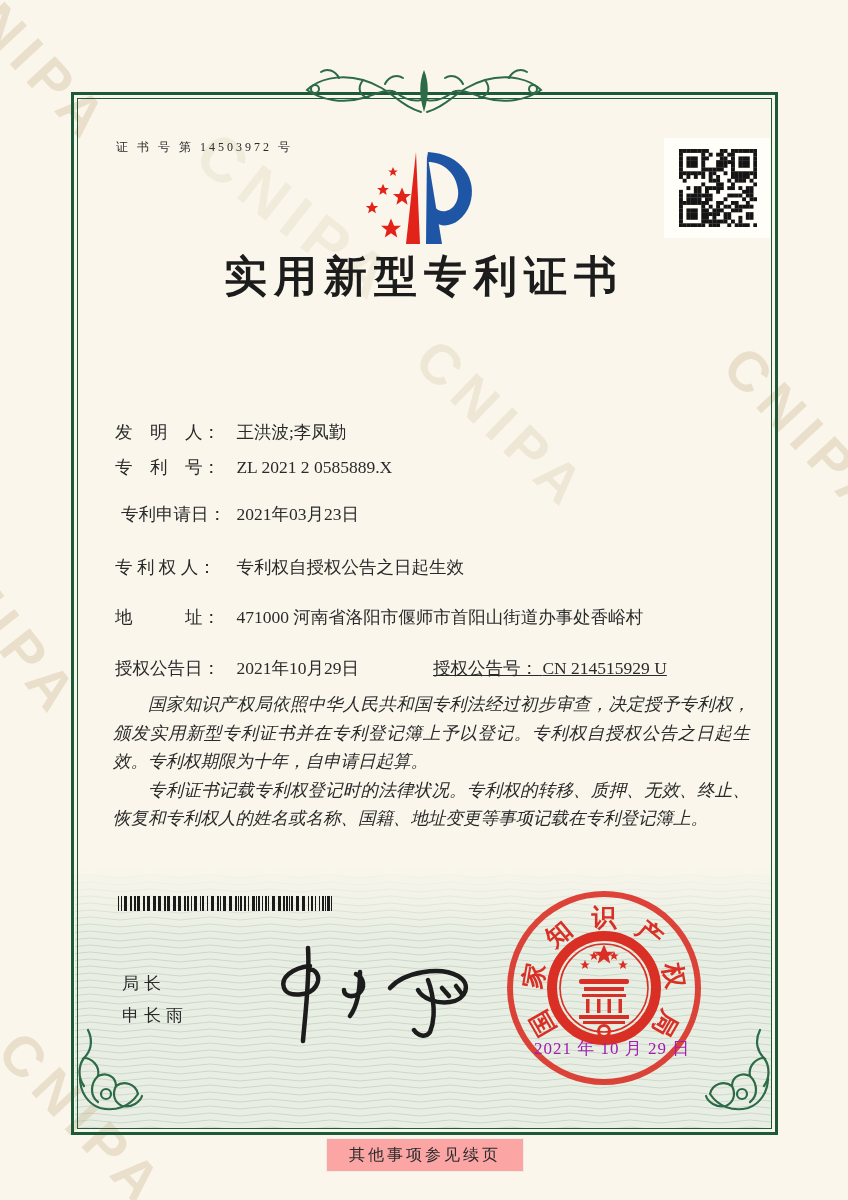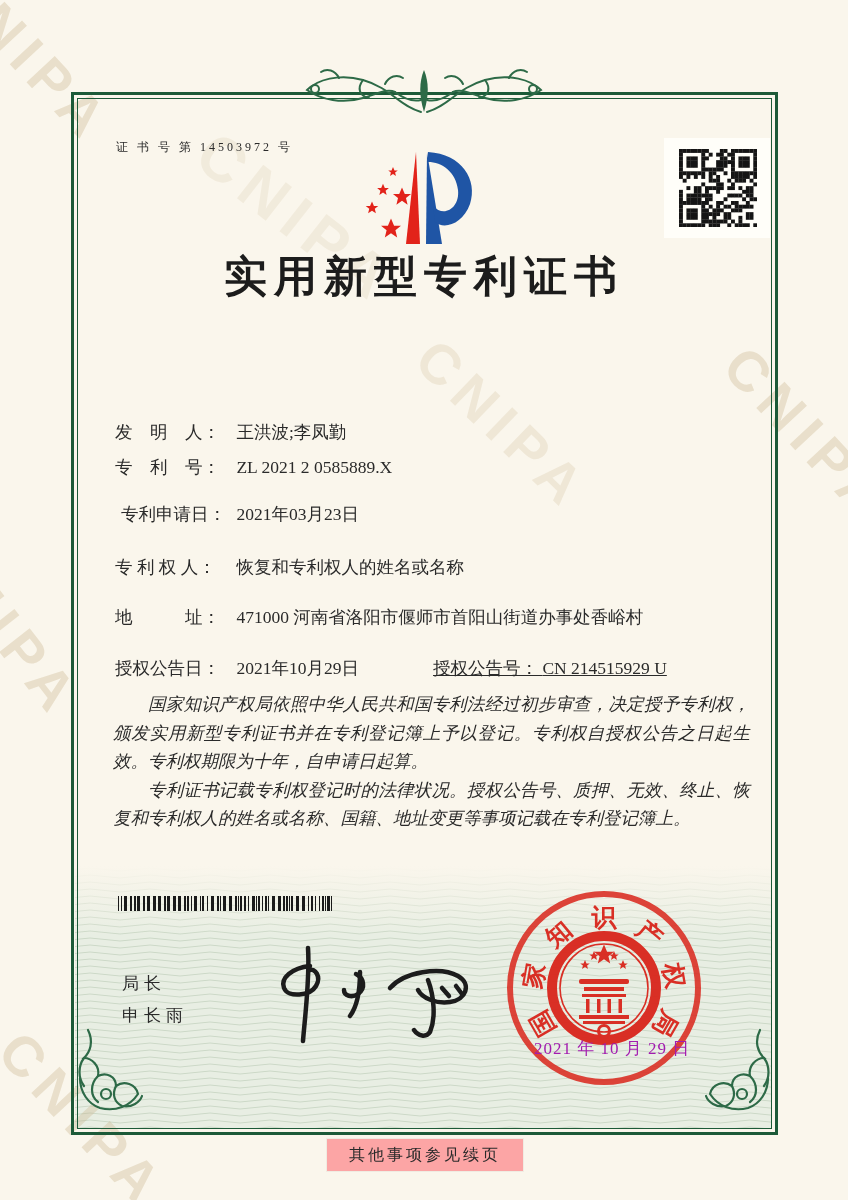--- a/index.html
+++ b/index.html
@@ -414,38 +414,38 @@
   <div class="row" style="top:455px;">
     <span class="lb">专　利　号：</span>
     <span>ZL 2021 2 0585889.X</span>
   </div>
   <div class="row" style="top:502px;text-align:center;">
     <span class="lb">专利申请日：</span>
     <span>2021年03月23日</span>
   </div>
   <div class="row" style="top:555px;">
     <span class="lb">专 利 权 人：</span>
-    <span>恢复和专利权人的姓名或名称</span>
+    <span>专利权自授权公告之日起生效</span>
   </div>
   <div class="row" style="top:605px;">
     <span class="lb">地　　　址：</span>
     <span>471000 河南省洛阳市偃师市首阳山街道办事处香峪村</span>
   </div>
   <div class="row" style="top:656px;">
     <span class="lb">授权公告日：</span>
     <span>2021年10月29日</span>
   </div>
   <div class="grant2">
     <span>授权公告号：</span>
     <span>CN 214515929 U</span>
   </div>
 
   <div class="body-text">
     <p>国家知识产权局依照中华人民共和国专利法经过初步审查，决定授予专利权，颁发实用新型专利证书并在专利登记簿上予以登记。专利权自授权公告之日起生效。专利权期限为十年，自申请日起算。</p>
-    <p>专利证书记载专利权登记时的法律状况。授权公告号、质押、无效、终止、恢复和专利权人的姓名或名称、国籍、地址变更等事项记载在专利登记簿上。</p>
+    <p>专利证书记载专利权登记时的法律状况。专利权的转移、质押、无效、终止、恢复和专利权人的姓名或名称、国籍、地址变更等事项记载在专利登记簿上。</p>
   </div>
 
   <div class="barcode"><span style="display:inline-block;height:15px;width:1px;background:#1a1a1a"></span><span style="display:inline-block;height:15px;width:2px;background:transparent"></span><span style="display:inline-block;height:15px;width:1px;background:#1a1a1a"></span><span style="display:inline-block;height:15px;width:2px;background:transparent"></span><span style="display:inline-block;height:15px;width:3px;background:#1a1a1a"></span><span style="display:inline-block;height:15px;width:3px;background:transparent"></span><span style="display:inline-block;height:15px;width:2px;background:#1a1a1a"></span><span style="display:inline-block;height:15px;width:2px;background:transparent"></span><span style="display:inline-block;height:15px;width:2px;background:#1a1a1a"></span><span style="display:inline-block;height:15px;width:1px;background:transparent"></span><span style="display:inline-block;height:15px;width:3px;background:#1a1a1a"></span><span style="display:inline-block;height:15px;width:3px;background:transparent"></span><span style="display:inline-block;height:15px;width:2px;background:#1a1a1a"></span><span style="display:inline-block;height:15px;width:2px;background:transparent"></span><span style="display:inline-block;height:15px;width:3px;background:#1a1a1a"></span><span style="display:inline-block;height:15px;width:3px;background:transparent"></span><span style="display:inline-block;height:15px;width:3px;background:#1a1a1a"></span><span style="display:inline-block;height:15px;width:2px;background:transparent"></span><span style="display:inline-block;height:15px;width:3px;background:#1a1a1a"></span><span style="display:inline-block;height:15px;width:3px;background:transparent"></span><span style="display:inline-block;height:15px;width:2px;background:#1a1a1a"></span><span style="display:inline-block;height:15px;width:1px;background:transparent"></span><span style="display:inline-block;height:15px;width:3px;background:#1a1a1a"></span><span style="display:inline-block;height:15px;width:3px;background:transparent"></span><span style="display:inline-block;height:15px;width:3px;background:#1a1a1a"></span><span style="display:inline-block;height:15px;width:2px;background:transparent"></span><span style="display:inline-block;height:15px;width:3px;background:#1a1a1a"></span><span style="display:inline-block;height:15px;width:3px;background:transparent"></span><span style="display:inline-block;height:15px;width:2px;background:#1a1a1a"></span><span style="display:inline-block;height:15px;width:1px;background:transparent"></span><span style="display:inline-block;height:15px;width:2px;background:#1a1a1a"></span><span style="display:inline-block;height:15px;width:2px;background:transparent"></span><span style="display:inline-block;height:15px;width:1px;background:#1a1a1a"></span><span style="display:inline-block;height:15px;width:2px;background:transparent"></span><span style="display:inline-block;height:15px;width:3px;background:#1a1a1a"></span><span style="display:inline-block;height:15px;width:3px;background:transparent"></span><span style="display:inline-block;height:15px;width:1px;background:#1a1a1a"></span><span style="display:inline-block;height:15px;width:1px;background:transparent"></span><span style="display:inline-block;height:15px;width:2px;background:#1a1a1a"></span><span style="display:inline-block;height:15px;width:3px;background:transparent"></span><span style="display:inline-block;height:15px;width:1px;background:#1a1a1a"></span><span style="display:inline-block;height:15px;width:3px;background:transparent"></span><span style="display:inline-block;height:15px;width:3px;background:#1a1a1a"></span><span style="display:inline-block;height:15px;width:3px;background:transparent"></span><span style="display:inline-block;height:15px;width:2px;background:#1a1a1a"></span><span style="display:inline-block;height:15px;width:1px;background:transparent"></span><span style="display:inline-block;height:15px;width:1px;background:#1a1a1a"></span><span style="display:inline-block;height:15px;width:2px;background:transparent"></span><span style="display:inline-block;height:15px;width:3px;background:#1a1a1a"></span><span style="display:inline-block;height:15px;width:3px;background:transparent"></span><span style="display:inline-block;height:15px;width:3px;background:#1a1a1a"></span><span style="display:inline-block;height:15px;width:3px;background:transparent"></span><span style="display:inline-block;height:15px;width:2px;background:#1a1a1a"></span><span style="display:inline-block;height:15px;width:1px;background:transparent"></span><span style="display:inline-block;height:15px;width:1px;background:#1a1a1a"></span><span style="display:inline-block;height:15px;width:1px;background:transparent"></span><span style="display:inline-block;height:15px;width:2px;background:#1a1a1a"></span><span style="display:inline-block;height:15px;width:2px;background:transparent"></span><span style="display:inline-block;height:15px;width:2px;background:#1a1a1a"></span><span style="display:inline-block;height:15px;width:2px;background:transparent"></span><span style="display:inline-block;height:15px;width:1px;background:#1a1a1a"></span><span style="display:inline-block;height:15px;width:3px;background:transparent"></span><span style="display:inline-block;height:15px;width:3px;background:#1a1a1a"></span><span style="display:inline-block;height:15px;width:1px;background:transparent"></span><span style="display:inline-block;height:15px;width:1px;background:#1a1a1a"></span><span style="display:inline-block;height:15px;width:1px;background:transparent"></span><span style="display:inline-block;height:15px;width:2px;background:#1a1a1a"></span><span style="display:inline-block;height:15px;width:2px;background:transparent"></span><span style="display:inline-block;height:15px;width:1px;background:#1a1a1a"></span><span style="display:inline-block;height:15px;width:2px;background:transparent"></span><span style="display:inline-block;height:15px;width:2px;background:#1a1a1a"></span><span style="display:inline-block;height:15px;width:1px;background:transparent"></span><span style="display:inline-block;height:15px;width:1px;background:#1a1a1a"></span><span style="display:inline-block;height:15px;width:3px;background:transparent"></span><span style="display:inline-block;height:15px;width:3px;background:#1a1a1a"></span><span style="display:inline-block;height:15px;width:3px;background:transparent"></span><span style="display:inline-block;height:15px;width:3px;background:#1a1a1a"></span><span style="display:inline-block;height:15px;width:2px;background:transparent"></span><span style="display:inline-block;height:15px;width:2px;background:#1a1a1a"></span><span style="display:inline-block;height:15px;width:1px;background:transparent"></span><span style="display:inline-block;height:15px;width:2px;background:#1a1a1a"></span><span style="display:inline-block;height:15px;width:1px;background:transparent"></span><span style="display:inline-block;height:15px;width:1px;background:#1a1a1a"></span><span style="display:inline-block;height:15px;width:1px;background:transparent"></span><span style="display:inline-block;height:15px;width:2px;background:#1a1a1a"></span><span style="display:inline-block;height:15px;width:3px;background:transparent"></span><span style="display:inline-block;height:15px;width:3px;background:#1a1a1a"></span><span style="display:inline-block;height:15px;width:3px;background:transparent"></span><span style="display:inline-block;height:15px;width:3px;background:#1a1a1a"></span><span style="display:inline-block;height:15px;width:3px;background:transparent"></span><span style="display:inline-block;height:15px;width:1px;background:#1a1a1a"></span><span style="display:inline-block;height:15px;width:2px;background:transparent"></span><span style="display:inline-block;height:15px;width:2px;background:#1a1a1a"></span><span style="display:inline-block;height:15px;width:2px;background:transparent"></span><span style="display:inline-block;height:15px;width:1px;background:#1a1a1a"></span><span style="display:inline-block;height:15px;width:3px;background:transparent"></span><span style="display:inline-block;height:15px;width:1px;background:#1a1a1a"></span><span style="display:inline-block;height:15px;width:2px;background:transparent"></span><span style="display:inline-block;height:15px;width:2px;background:#1a1a1a"></span><span style="display:inline-block;height:15px;width:1px;background:transparent"></span><span style="display:inline-block;height:15px;width:1px;background:#1a1a1a"></span><span style="display:inline-block;height:15px;width:1px;background:transparent"></span><span style="display:inline-block;height:15px;width:3px;background:#1a1a1a"></span><span style="display:inline-block;height:15px;width:1px;background:transparent"></span><span style="display:inline-block;height:15px;width:1px;background:#1a1a1a"></span><span style="display:inline-block;height:15px;width:3px;background:transparent"></span></div>
 
   <div class="signer-title">局长</div>
   <div class="signer-name">申长雨</div>
 
   <div class="signature">
     <svg width="235" height="100" viewBox="0 0 235 100">
       <g fill="none" stroke="#1c1c1c" stroke-width="4.5" stroke-linecap="round" stroke-linejoin="round">

